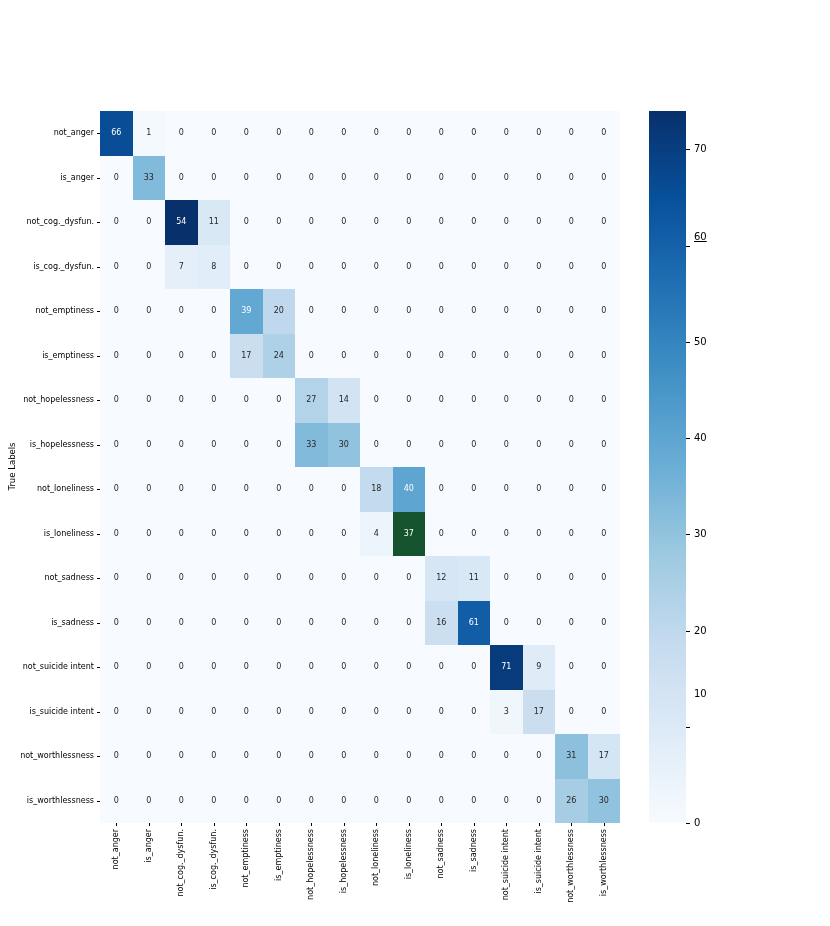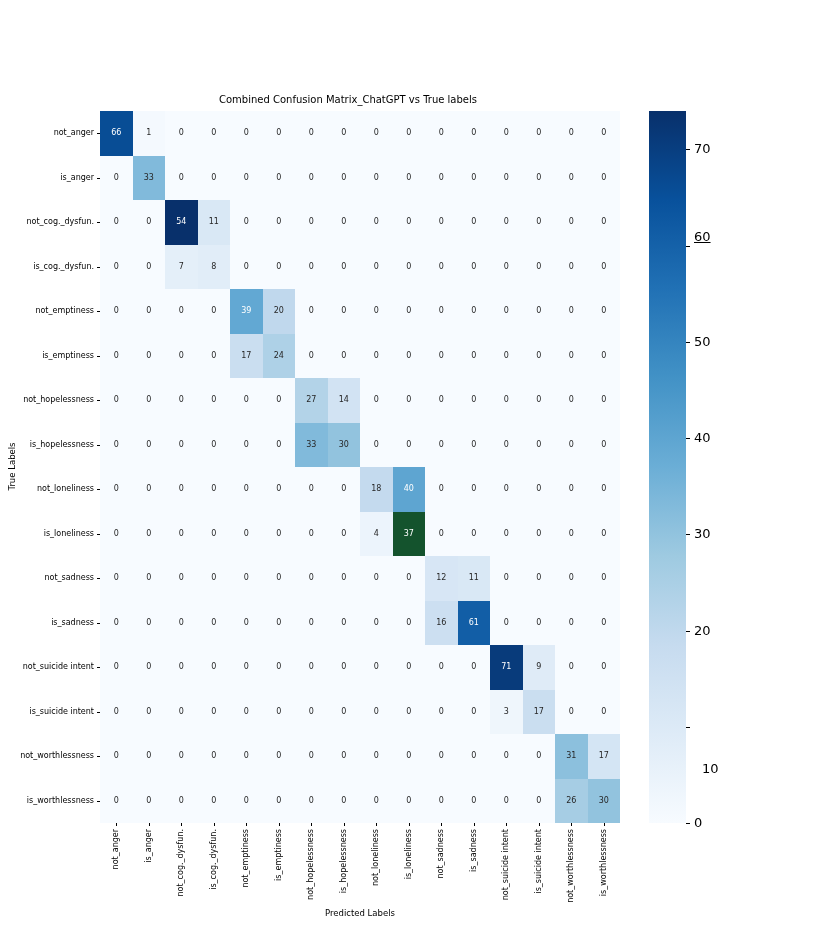--- a/index.html
+++ b/index.html
@@ -39,28 +39,27 @@
     text-align: center; font-size: 8.5px; color: #000;
   }
   .axis-title-y {
     position: absolute; left: -21px; top: 461px; width: 66px; height: 11px;
     text-align: center; font-size: 8.5px; color: #000;
     transform: rotate(-90deg); transform-origin: center center;
   }
   .colorbar { position: absolute; left: 649px; top: 111px; width: 37px; height: 712px; }
   .cbtickmark { position: absolute; left: 686px; width: 4px; height: 1px; background: #000; }
   .cbticklabel {
-    position: absolute; left: 694px; font-size: 13px; line-height: 10px; color: #000;
+    position: absolute; left: 694px; font-size: 10px; line-height: 10px; color: #000;
   }
 </style>
 </head>
 <body>
 
 <div class="figure">
-  <div class="chart-title">Combined Confusion Matrix_ChatGPT vs True labels</div>
 
   <div class="heatmap" id="heatmap">
       <div class="cell" style="background: rgb(8, 77, 149); color: rgb(255, 255, 255);">66</div>
       <div class="cell" style="background: rgb(244, 249, 254); color: rgb(38, 38, 38);">1</div>
       <div class="cell" style="background: rgb(247, 251, 255); color: rgb(38, 38, 38);">0</div>
       <div class="cell" style="background: rgb(247, 251, 255); color: rgb(38, 38, 38);">0</div>
       <div class="cell" style="background: rgb(247, 251, 255); color: rgb(38, 38, 38);">0</div>
       <div class="cell" style="background: rgb(247, 251, 255); color: rgb(38, 38, 38);">0</div>
       <div class="cell" style="background: rgb(247, 251, 255); color: rgb(38, 38, 38);">0</div>
       <div class="cell" style="background: rgb(247, 251, 255); color: rgb(38, 38, 38);">0</div>
@@ -377,28 +376,27 @@
       <div class="xtickmark" style="left: 506.25px;"></div>
       <div class="xtick" style="left: 498.75px; top: 864px;">is_suicide intent</div>
       <div class="xtickmark" style="left: 538.75px;"></div>
       <div class="xtick" style="left: 531.25px; top: 864px;">not_worthlessness</div>
       <div class="xtickmark" style="left: 571.25px;"></div>
       <div class="xtick" style="left: 563.75px; top: 864px;">is_worthlessness</div>
       <div class="xtickmark" style="left: 603.75px;"></div>
     </div>
 
   <div class="axis-title-y">True Labels</div>
-  <div class="axis-title-x">Predicted Labels</div>
 
   <div class="colorbar" id="colorbar" style="background: linear-gradient(to top, rgb(247, 251, 255) 0%, rgb(222, 235, 247) 12.5%, rgb(198, 219, 239) 25%, rgb(158, 202, 225) 37.5%, rgb(107, 174, 214) 50%, rgb(66, 146, 198) 62.5%, rgb(33, 113, 181) 75%, rgb(8, 81, 156) 87.5%, rgb(8, 48, 107) 100%);"></div>
   <div id="cbticks">
       <div class="cbtickmark" style="top: 823px;"></div>
       <div class="cbticklabel" style="top: 818px;">0</div>
       <div class="cbtickmark" style="top: 726.784px;"></div>
-      <div class="cbticklabel" style="top: 764px; margin-left: 8px;">10</div>
+      <div class="cbticklabel" style="top: 689px;">10</div>
       <div class="cbtickmark" style="top: 630.568px;"></div>
       <div class="cbticklabel" style="top: 625.568px;">20</div>
       <div class="cbtickmark" style="top: 534.351px;"></div>
       <div class="cbticklabel" style="top: 529.351px;">30</div>
       <div class="cbtickmark" style="top: 438.135px;"></div>
       <div class="cbticklabel" style="top: 433.135px;">40</div>
       <div class="cbtickmark" style="top: 341.919px;"></div>
       <div class="cbticklabel" style="top: 336.919px;">50</div>
       <div class="cbtickmark" style="top: 245.703px;"></div>
       <div class="cbticklabel" style="top: 232px; text-decoration: underline;">60</div>

